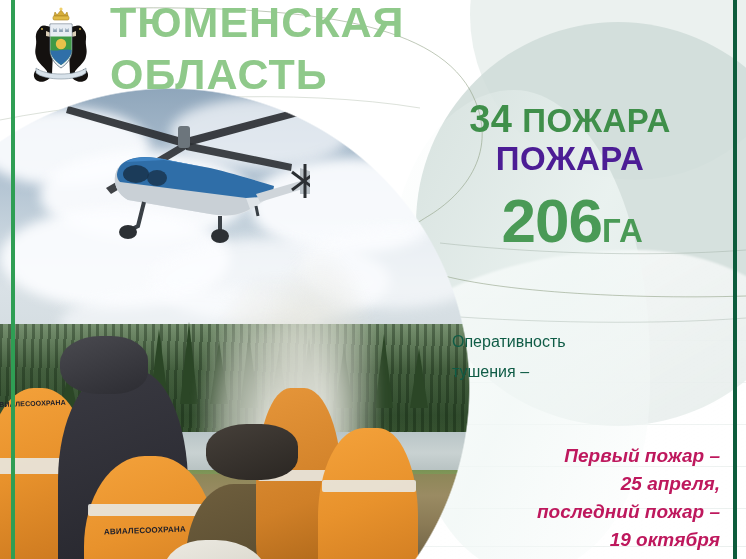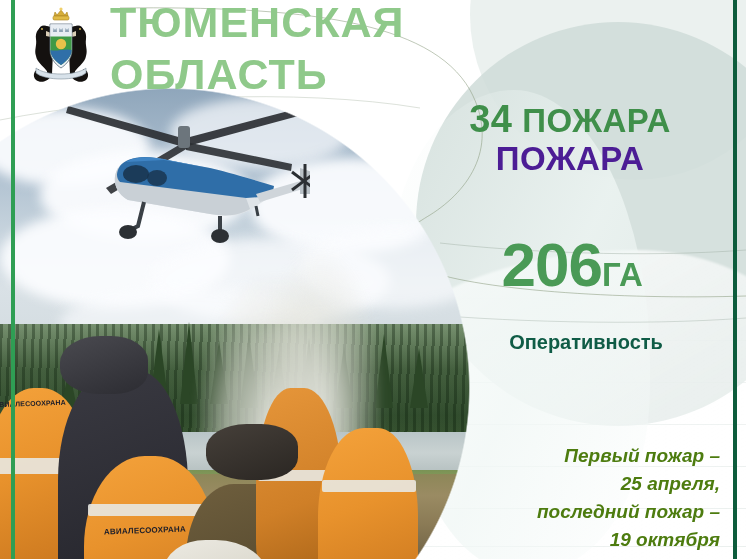--- a/index.html
+++ b/index.html
@@ -152,34 +152,34 @@
     position:absolute;left:440px;top:98px;width:260px;text-align:center;
     z-index:8;color:#3f8f4a;font-weight:700;font-size:33px;line-height:42px;letter-spacing:.5px;
   }
   .stat-line1 .num{font-size:38px;}
   .stat-line2{
     position:absolute;left:440px;top:140px;width:260px;text-align:center;
     z-index:8;color:#4c1d95;font-weight:700;font-size:33px;letter-spacing:.5px;
   }
   .stat-area{
     position:absolute;left:430px;top:185px;width:285px;text-align:center;
-    z-index:8;color:#4a9a56;font-weight:700;margin-top:44px;
+    z-index:8;color:#4a9a56;font-weight:700;
   }
   .stat-area .big{font-size:62px;letter-spacing:-1px;vertical-align:baseline;}
   .stat-area .unit{font-size:33px;letter-spacing:.5px;vertical-align:baseline;}
 
   .efficiency{
-    position:absolute;left:452px;top:327px;width:268px;text-align:center;
-    z-index:8;color:#0f5c46;font-weight:700;font-size:20px;line-height:30px;
+    position:absolute;left:452px;top:327px;width:268px;text-align:left;
+    z-index:8;color:#0f5c46;font-weight:400;font-size:16px;line-height:30px;
   }
   .efficiency .val{color:#5aa85f;}
 
   .dates{
     position:absolute;left:440px;top:442px;width:280px;text-align:right;
-    z-index:8;color:#4d7c0f;font-style:italic;font-weight:700;font-size:19px;line-height:28px;
+    z-index:8;color:#be185d;font-style:italic;font-weight:700;font-size:19px;line-height:28px;
     white-space:pre-line;
   }
 </style>
 </head>
 <body>
 
 <div id="poster">
 
   <div class="hairlines">
     <div class="hairline" style="top:298px;"></div>
@@ -348,20 +348,21 @@
     <span class="num">34</span>&nbsp;<span>ПОЖАРА</span>
   </div>
   <div class="stat-line2">ПОЖАРА</div>
 
   <div class="stat-area">
     <span class="big">206</span><span class="unit">ГА</span>
   </div>
 
   <div class="efficiency">
     <div>Оперативность</div>
+    <div>тушения –</div>
   </div>
 
   <div class="dates">Первый пожар –
 25 апреля,
 последний пожар –
 19 октября</div>
 
   <div class="rule-left"></div>
   <div class="rule-right"></div>
 </div>

